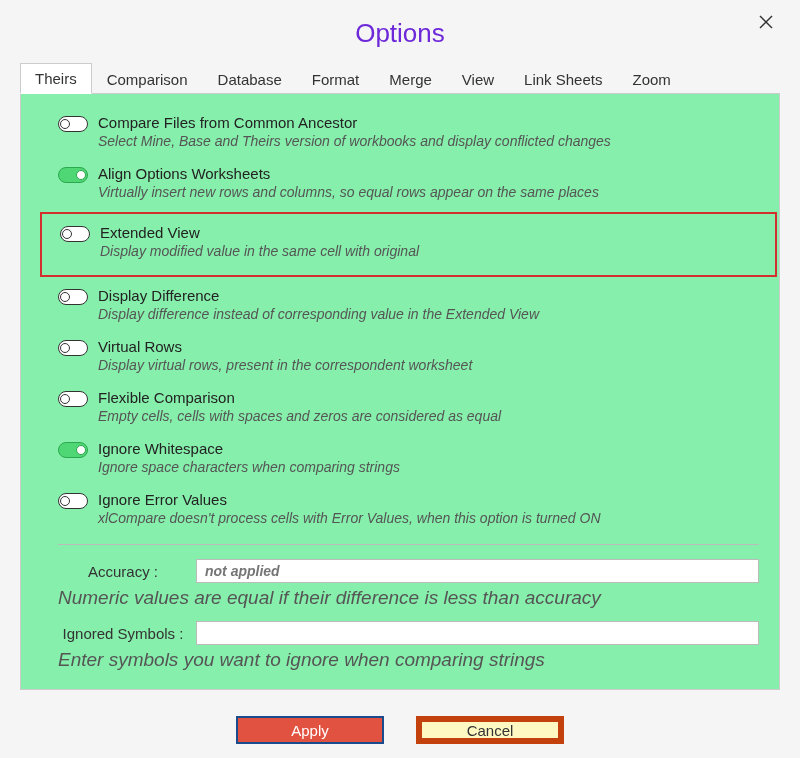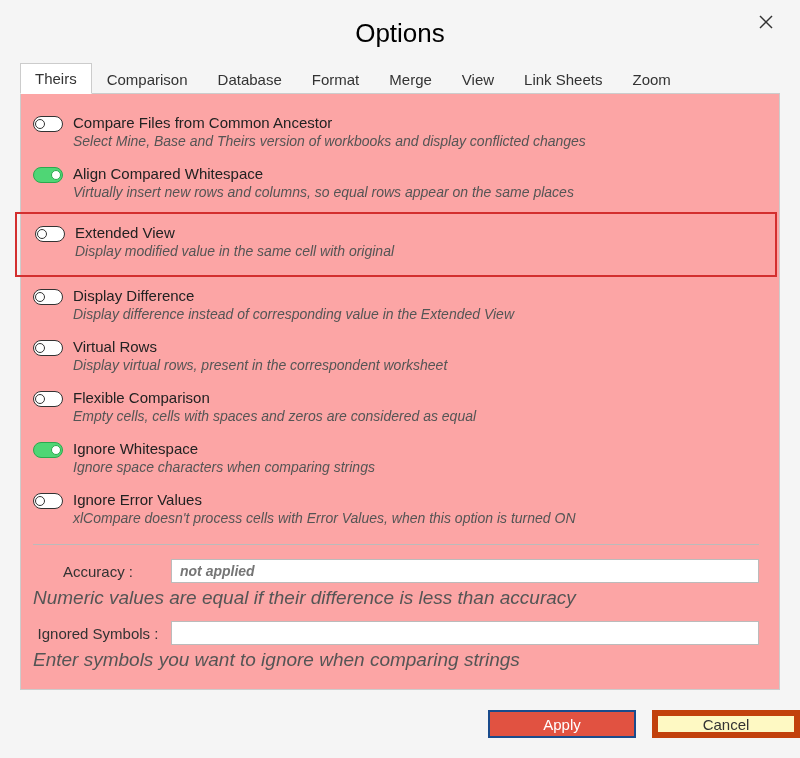--- a/index.html
+++ b/index.html
@@ -35,21 +35,21 @@
       height: 28px;
       display: flex;
       align-items: center;
       justify-content: center;
     }
     .title {
       text-align: center;
       font-size: 26px;
       font-weight: 400;
       padding: 18px 0 14px 0;
-      color: #000000;
+      color: #6d28d9;
     }
     .tabs {
       display: flex;
       gap: 0;
       padding: 0 20px;
       align-items: flex-end;
     }
     .tab {
       padding: 6px 14px 6px 14px;
       font-size: 15px;
@@ -60,24 +60,24 @@
       background: transparent;
     }
     .tab.active {
       background: #fff;
       border: 1px solid #ccc;
       border-bottom: 1px solid #fff;
       position: relative;
       z-index: 2;
     }
     .content-panel {
-      background: #fca5a5;
+      background: #86efac;
       border: 1px solid #ccc;
-      margin: -1px 20px 8px 20px;
-      padding: 18px 20px 18px 12px;
+      margin: -1px 20px 14px 20px;
+      padding: 18px 20px 18px 37px;
       position: relative;
       z-index: 1;
     }
     .option-row {
       display: flex;
       gap: 10px;
       margin-bottom: 2px;
       padding: 2px 0;
     }
     .option-content {
@@ -165,22 +165,22 @@
     .field-desc {
       font-size: 19px;
       font-style: italic;
       color: #555;
       margin-left: 0;
       margin-bottom: 12px;
       padding-left: 0;
     }
     .button-bar {
       display: flex;
-      gap: 16px;
-      justify-content: flex-end;
+      gap: 32px;
+      justify-content: center;
       padding: 12px 0;
     }
     .btn {
       width: 148px;
       height: 28px;
       font-size: 15px;
       cursor: pointer;
       border: 6px solid #c2410c;
       background: #fef9c3;
       color: #333;
@@ -230,21 +230,21 @@
         <div class="option-title">Compare Files from Common Ancestor</div>
         <div class="option-desc">Select Mine, Base and Theirs version of workbooks and display conflicted changes</div>
       </div>
     </div>
 
     <div class="option-row">
       <span class="toggle on">
           <span class="thumb"></span>
         </span>
       <div class="option-content">
-        <div class="option-title">Align Compared Whitespace</div>
+        <div class="option-title">Align Options Worksheets</div>
         <div class="option-desc">Virtually insert new rows and columns, so equal rows appear on the same places</div>
       </div>
     </div>
 
     <div class="highlight-box">
       <div class="option-row">
         <span class="toggle">
             <span class="thumb"></span>
           </span>
         <div class="option-content">

